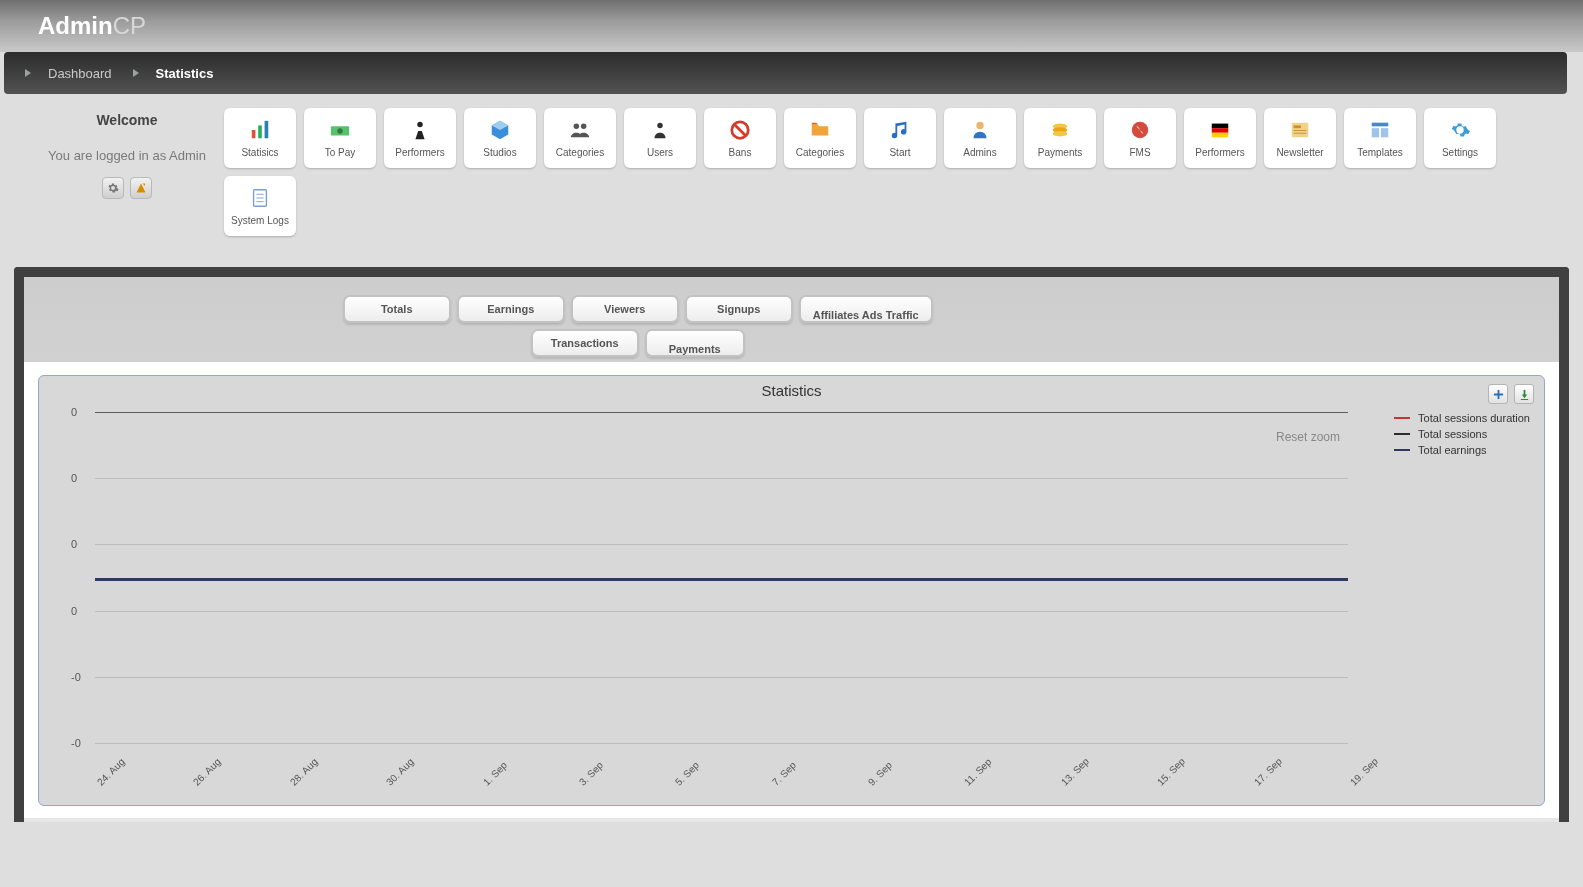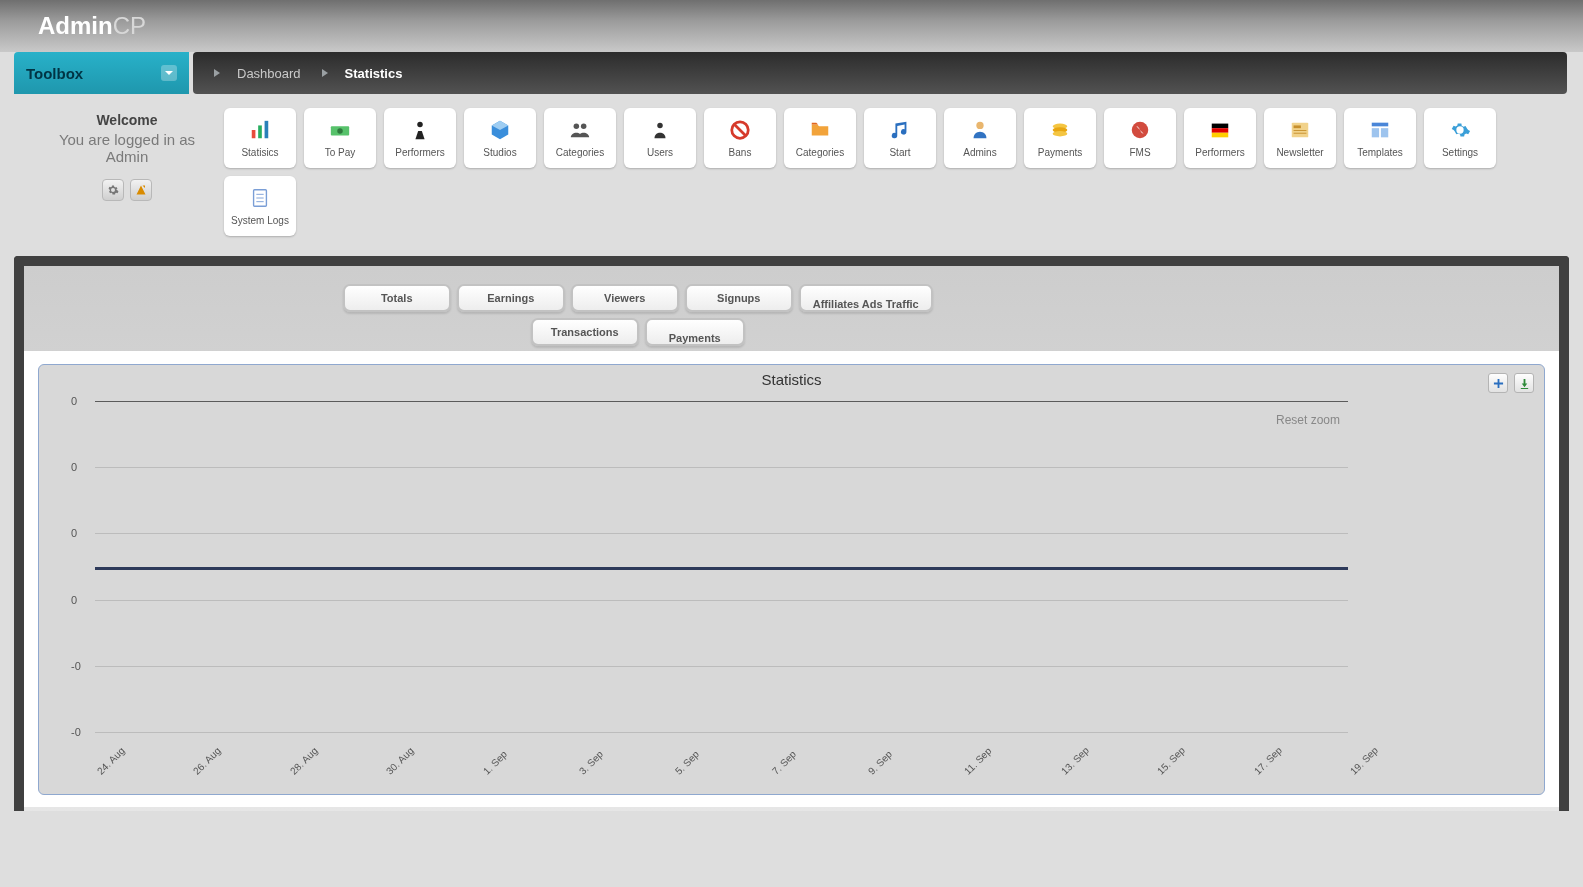--- a/index.html
+++ b/index.html
@@ -70,21 +70,21 @@
   }
   .arrow-icon svg { width: 10px; height: 10px; fill: #9aa0a3; }
 
   .body-row { display: flex; padding-left: 30px; }
   .left-col {
     width: 190px;
     padding: 18px 10px 0 14px;
     text-align: center;
   }
   .welcome-title { font-weight: bold; font-size: 14px; color: #444; }
-  .welcome-sub { font-size: 15px; color: #7a7a7a; margin-top: 3px; }
+  .welcome-sub { font-size: 13px; color: #7a7a7a; margin-top: 20px; }
   .welcome-icons { margin-top: 14px; display: flex; justify-content: center; gap: 6px; }
   .wi {
     width: 22px; height: 22px; border-radius: 4px;
     background: linear-gradient(#f2f2f2, #cfcfcf);
     border: 1px solid #b8b8b8;
     display: flex; align-items: center; justify-content: center;
     cursor: pointer;
   }
   .wi svg { width: 12px; height: 12px; }
 
@@ -105,21 +105,21 @@
     gap: 6px;
     cursor: pointer; font-size: 10px; color: #555;
     padding: 4px 2px;
     text-align: center;
   }
   .tile .ticon { width: 22px; height: 22px; display: flex; align-items: center; justify-content: center;}
   .tile .ticon svg { width: 22px; height: 22px; }
 
   
   .content-wrap {
-    margin: 2px 14px;
+    margin: 13px 14px;
     border: 10px solid #404040;
     border-bottom: none;
     background: linear-gradient(#cdcdcd, #e6e6e6);
     border-top-left-radius: 4px;
     border-top-right-radius: 4px;
     height: 555px;
     overflow: hidden;
   }
   .filter-row {
     height: 86px;
@@ -198,21 +198,21 @@
   }
   .ca svg { width: 11px; height: 11px; }
 
   .legend {
     position: absolute; top: 36px; right: 14px;
     font-size: 11px; color: #333;
   }
   .legend div { display: flex; align-items: center; gap: 8px; margin-bottom: 4px; }
   .ls { width: 16px; height: 2px; display: inline-block; }
   .reset-zoom {
-    position: absolute; top: 48px; right: 204px;
+    position: absolute; top: 54px; right: 204px;
     color: #888; font-size: 12px; cursor: pointer;
   }
 
   .plot {
     position: absolute;
     left: 56px; right: 196px; top: 36px; bottom: 62px;
   }
   .plot .grid-h {
     position: absolute; left: 0; right: 0; height: 1px; background: #bcbcbc;
   }
@@ -233,28 +233,20 @@
 </head>
 <body>
 
 <div class="topbar">
   <div class="brand">
     <span>Admin</span><span class="light">CP</span>
   </div>
 </div>
 
 <div class="nav-row">
-  <div class="toolbox">
-    <span>Toolbox</span>
-    <span class="chev">
-      <svg viewBox="0 0 10 10">
-          <path d="M1 3 L5 7 L9 3 Z"></path>
-        </svg>
-    </span>
-  </div>
   <div class="breadcrumb">
     <span class="crumb">
       <span class="arrow-icon">
           <svg viewBox="0 0 10 10">
             <path d="M2 1 L8 5 L2 9 Z"></path>
           </svg>
         </span>
       <span>Dashboard</span>
     </span>
     <span class="crumb active">
@@ -489,20 +481,34 @@
               <path fill="#2a6fbf" d="M5 1h2v4h4v2H7v4H5V7H1V5h4z"></path>
             </svg>
           </div>
         <div class="ca">
             <svg viewBox="0 0 12 12">
               <path fill="#2f8a3a" d="M5 1h2v5h2L6 10 3 6h2zM2 11h8v1H2z"></path>
             </svg>
           </div>
       </div>
 
+      <div class="legend">
+        <div>
+            <span class="ls" style="background:#c0392b"></span>
+            <span>Total sessions duration</span>
+          </div>
+        <div>
+            <span class="ls" style="background:#2c2c2c"></span>
+            <span>Total sessions</span>
+          </div>
+        <div>
+            <span class="ls" style="background:#2f3a5a"></span>
+            <span>Total earnings</span>
+          </div>
+      </div>
 
       <div class="reset-zoom">Reset zoom</div>
 
       <div class="plot" id="plot">
           <div class="grid-h top" style="top: 0%;"></div>
           <div class="y-lab" style="top: 0%;">0</div>
           <div class="grid-h" style="top: 20%;"></div>
           <div class="y-lab" style="top: 20%;">0</div>
           <div class="grid-h" style="top: 40%;"></div>
           <div class="y-lab" style="top: 40%;">0</div>

